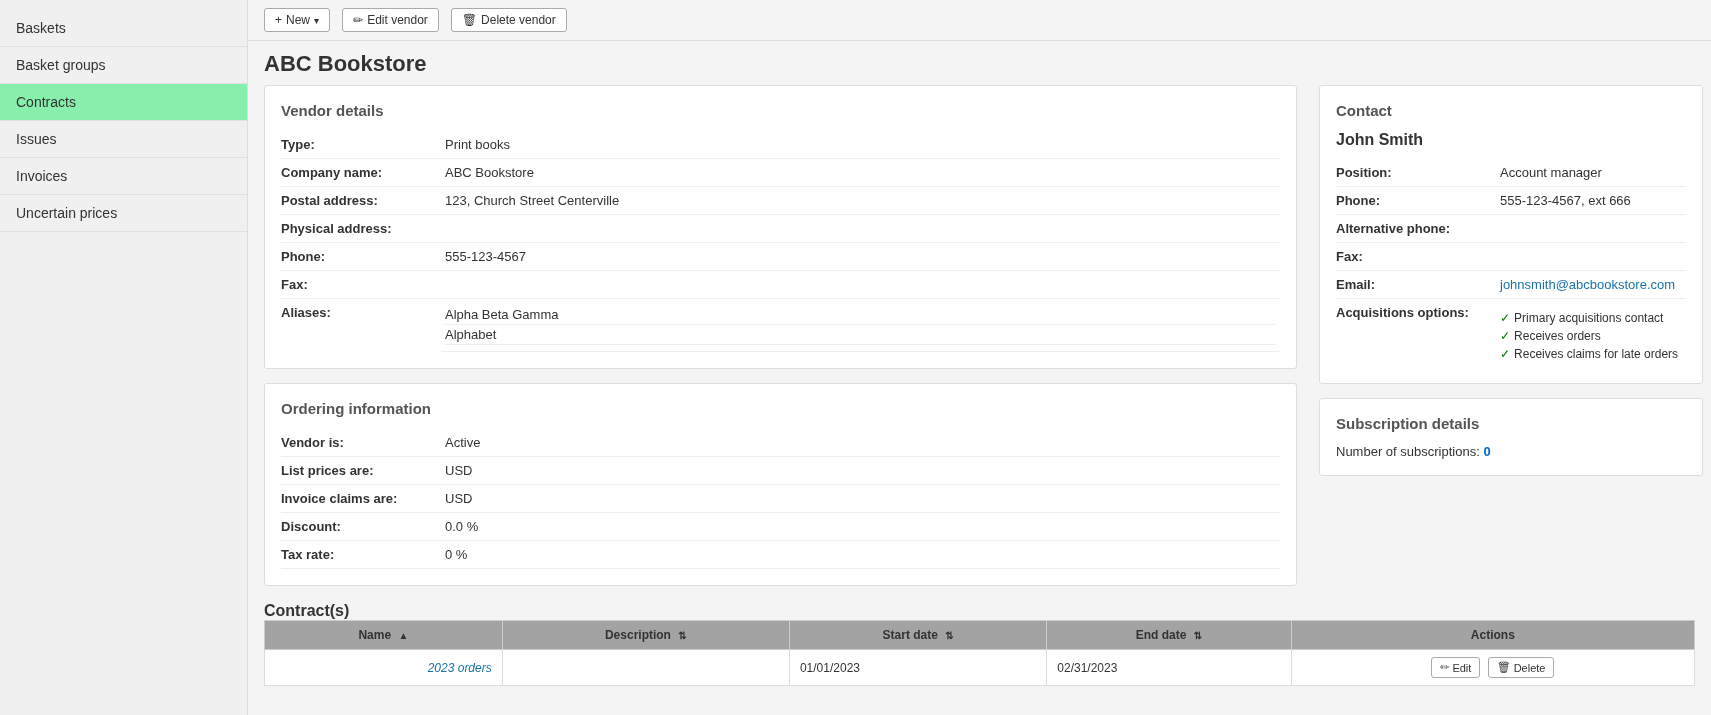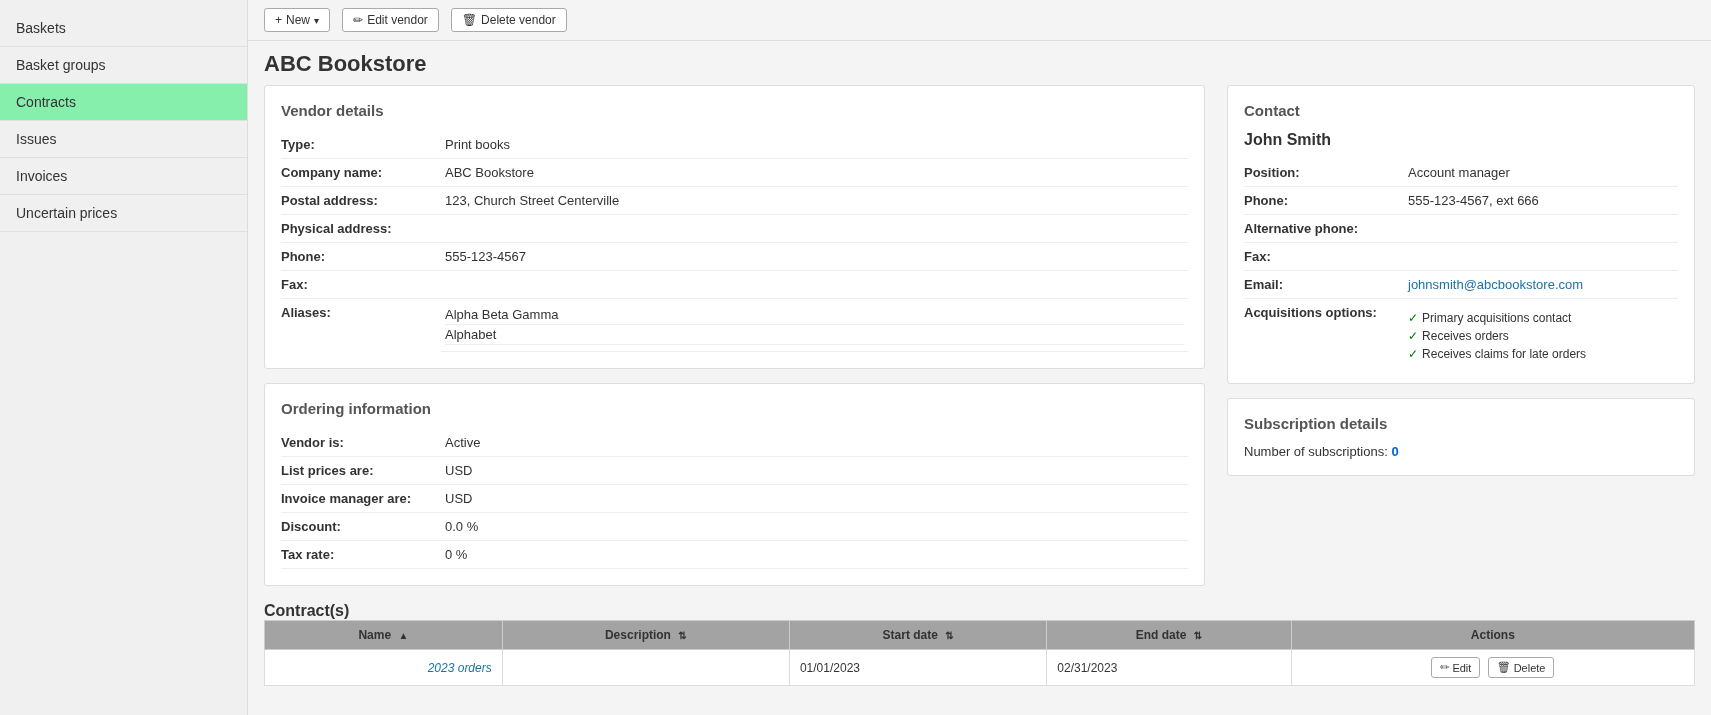--- a/index.html
+++ b/index.html
@@ -61,37 +61,37 @@
     
     .page-title {
       font-size: 22px;
       font-weight: bold;
       padding: 10px 16px 8px 16px;
       color: #333;
     }
 
     
     .content-area {
-      padding: 0 16px 16px 16px;
+      padding: 0 8px 16px 16px;
       display: flex;
       gap: 22px;
       justify-content: flex-end;
     }
 
     
     .left-col {
       flex: 1;
       display: flex;
       flex-direction: column;
       gap: 14px;
     }
 
     
     .right-col {
-      width: 468px;
+      width: 384px;
       min-width: 360px;
       display: flex;
       flex-direction: column;
       gap: 14px;
     }
 
     
     .card {
       background: #fff;
       border: 1px solid #ddd;
@@ -298,21 +298,21 @@
 
       <div class="card">
         <div class="card-title">Ordering information</div>
         <div class="vendor-details-grid">
           <div class="vd-label">Vendor is:</div>
           <div class="vd-value">Active</div>
 
           <div class="vd-label">List prices are:</div>
           <div class="vd-value">USD</div>
 
-          <div class="vd-label">Invoice manager are:</div>
+          <div class="vd-label">Invoice claims are:</div>
           <div class="vd-value">USD</div>
 
           <div class="vd-label">Discount:</div>
           <div class="vd-value">0.0 %</div>
 
           <div class="vd-label">Tax rate:</div>
           <div class="vd-value">0 %</div>
         </div>
       </div>
 

